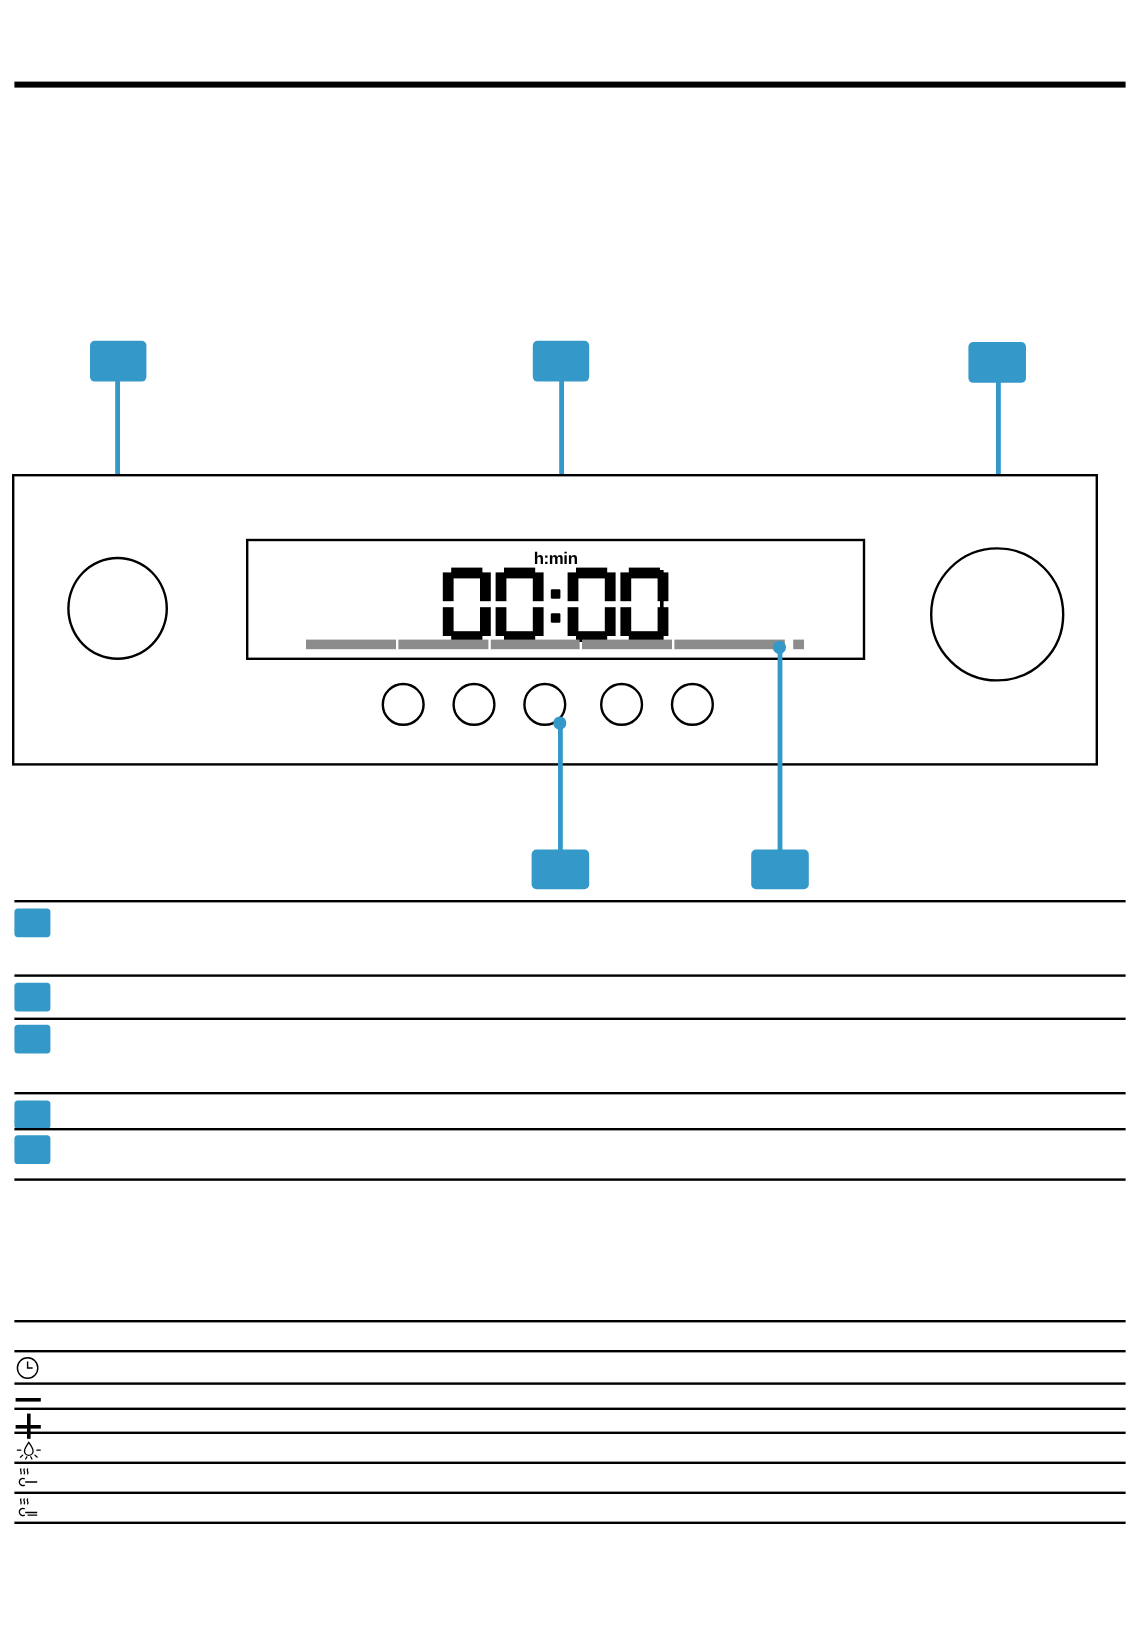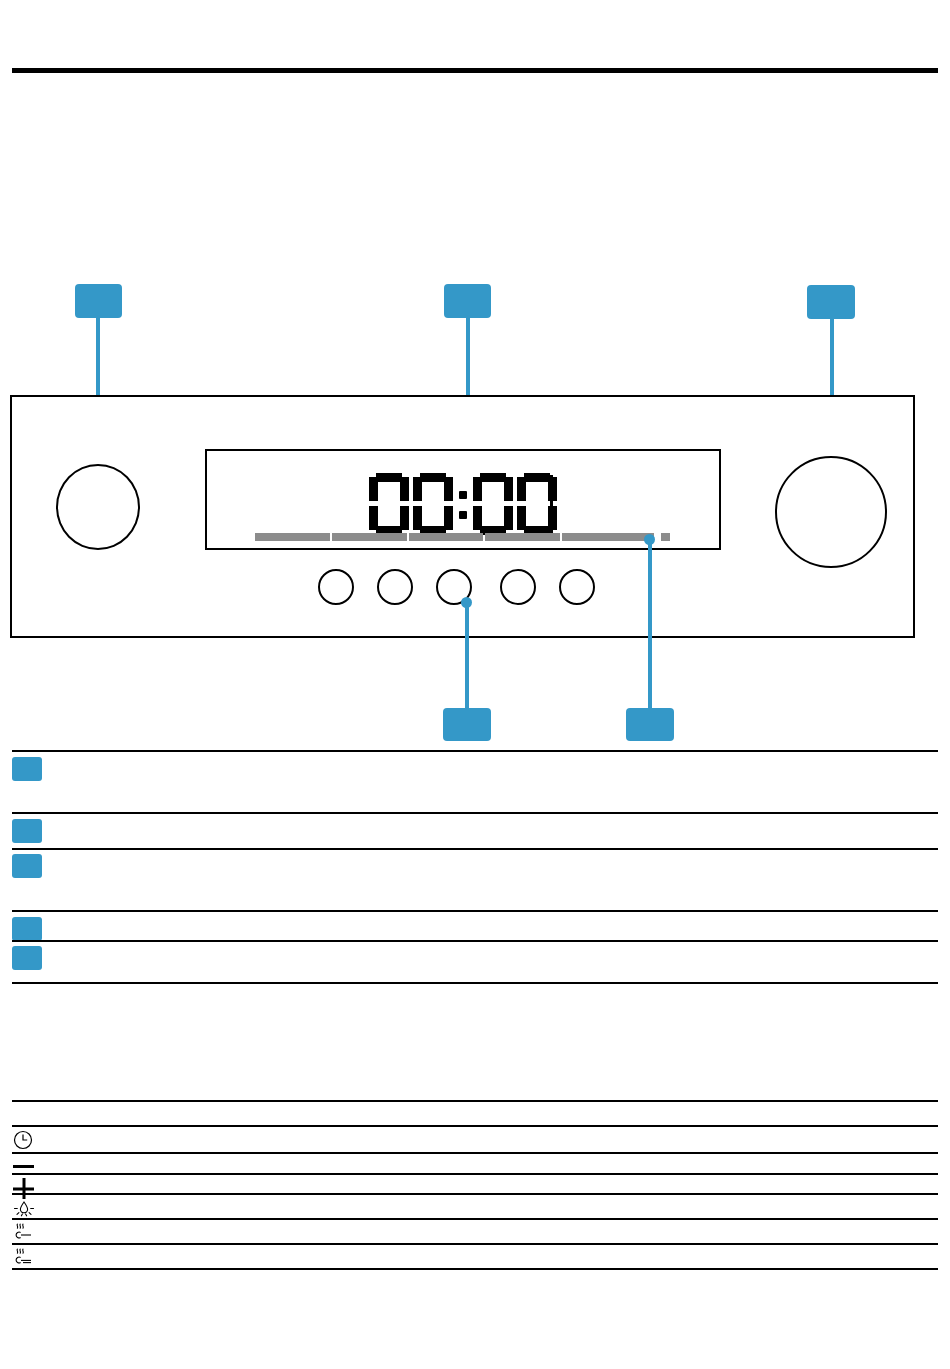--- a/index.html
+++ b/index.html
@@ -229,20 +229,21 @@
   <div class="callout-line" style="left: 830px; top: 316px; height: 176px; background: rgb(52, 152, 200);"></div>
   <div class="callout-box" style="left: 807px; top: 285px; width: 48px; height: 34px; background: rgb(52, 152, 200);"></div>
   <div class="callout-dot" style="left: 826px; top: 482px; background: rgb(52, 152, 200);"></div>
 
   <div class="panel"></div>
 
   <div class="knob knob-left"></div>
   <div class="knob knob-right"></div>
 
   <div class="display">
+    <div class="display-label">h:min</div>
 
     <div class="seg-row">
 
       <div class="seg-digit">
         <i class="seg seg-a"></i>
           <i class="seg seg-b"></i>
           <i class="seg seg-c"></i>
         <i class="seg seg-d"></i>
           <i class="seg seg-e"></i>
           <i class="seg seg-f"></i>

